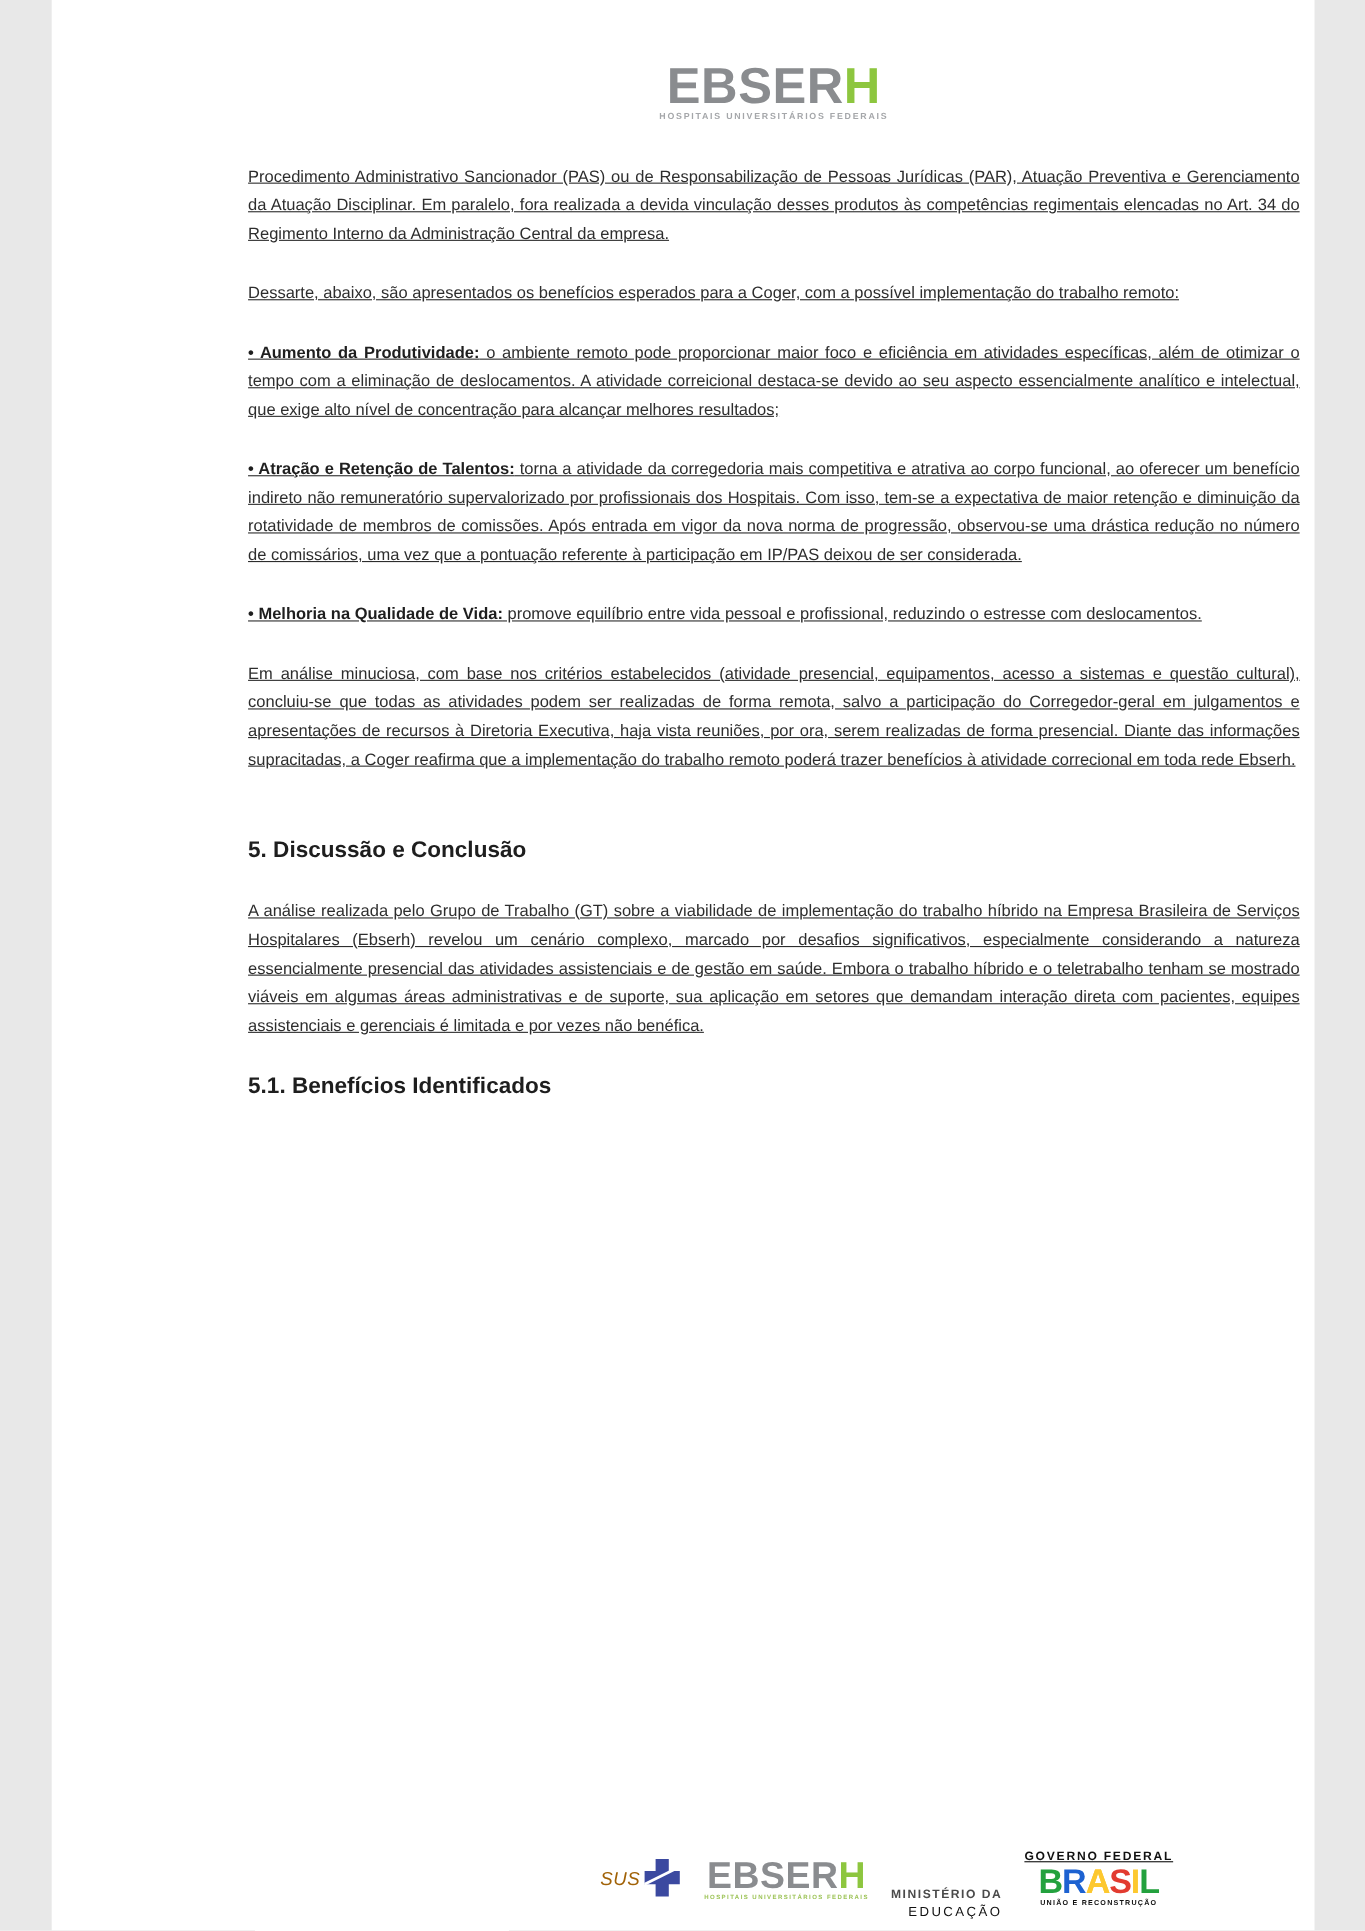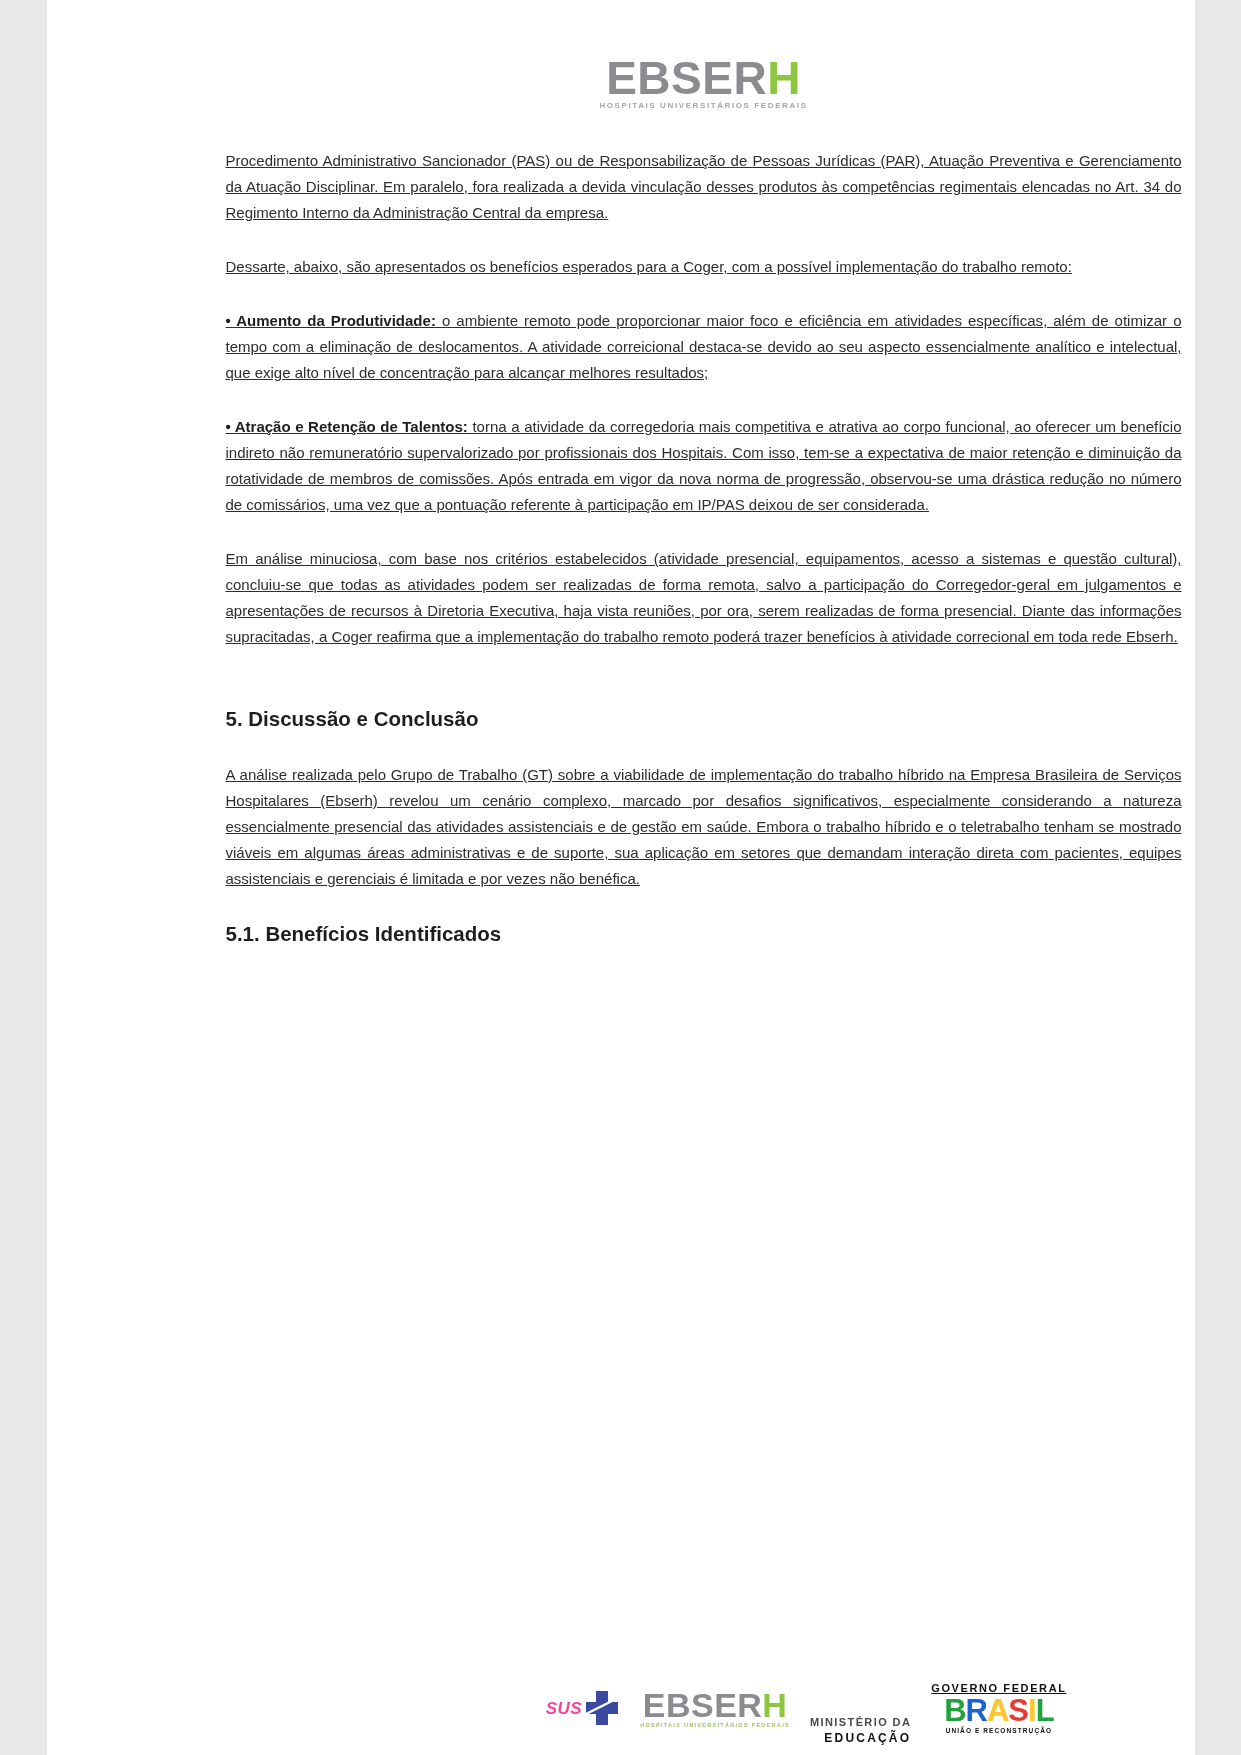--- a/index.html
+++ b/index.html
@@ -41,32 +41,32 @@
   }
   .heading.big-gap{margin-top:55px;}
 
   
   .footer{
     position:absolute;bottom:8px;right:128px;
     display:flex;align-items:center;gap:20px;
   }
   .sus{display:flex;align-items:center;gap:2px;}
   .sus-label{
-    font-weight:bold;font-style:italic;font-size:17px;
-    color:#ec4899;letter-spacing:0.5px;
+    font-weight:normal;font-style:italic;font-size:17px;
+    color:#a16207;letter-spacing:0.5px;
   }
   .ebserh-footer{text-align:center;line-height:1;}
   .ebserh-footer .wordmark{font-weight:bold;font-size:34px;letter-spacing:0.5px;line-height:30px;}
   .ebserh-footer .subtitle{
     font-size:5.5px;letter-spacing:1.3px;color:#9cc356;
     margin-top:3px;white-space:nowrap;font-weight:bold;
   }
   .mec{text-align:right;line-height:1.4;margin-top:44px;}
   .mec-line1{font-size:11px;letter-spacing:1.4px;color:#4a4a4a;font-weight:bold;}
-  .mec-line2{font-size:12px;letter-spacing:2.2px;color:#111;font-weight:bold;}
+  .mec-line2{font-size:12px;letter-spacing:2.2px;color:#111;font-weight:normal;}
   .gov{text-align:center;line-height:1;}
   .gov-top{font-size:11px;font-weight:bold;letter-spacing:1.6px;color:#111;text-decoration:underline;}
   .gov-brand{font-size:31px;font-weight:900;letter-spacing:-1px;line-height:30px;margin:2px 0;}
   .gov-brand span{display:inline-block;}
   .gb0{color:#23a13e;}
   .gb1{color:#1d62d1;}
   .gb2{color:#fdc82f;text-shadow:0 0 0 #fdc82f;}
   .gb3{color:#e23b30;}
   .gb4{color:#fdc82f;}
   .gb5{color:#23a13e;}
@@ -84,20 +84,21 @@
 
   <main class="content">
     <p>Procedimento Administrativo Sancionador (PAS) ou de Responsabilização de Pessoas Jurídicas (PAR), Atuação Preventiva e Gerenciamento da Atuação Disciplinar. Em paralelo, fora realizada a devida vinculação desses produtos às competências regimentais elencadas no Art. 34 do Regimento Interno da Administração Central da empresa.</p>
     <p>Dessarte, abaixo, são apresentados os benefícios esperados para a Coger, com a possível implementação do trabalho remoto:</p>
 
     <p class="bullet"><strong>• Aumento da Produtividade:</strong><span> o ambiente remoto pode proporcionar maior foco e eficiência em atividades específicas, além de otimizar o tempo com a eliminação de deslocamentos. A atividade correicional destaca-se devido ao seu aspecto essencialmente analítico e intelectual, que exige alto nível de concentração para alcançar melhores resultados;</span></p>
 
     <p class="bullet"><strong>• Atração e Retenção de Talentos:</strong><span> torna a atividade da corregedoria mais competitiva e atrativa ao corpo funcional, ao oferecer um benefício indireto não remuneratório supervalorizado por profissionais dos Hospitais. Com isso, tem-se a expectativa de maior retenção e diminuição da rotatividade de membros de comissões. Após entrada em vigor da nova norma de progressão, observou-se uma drástica redução no número de comissários, uma vez que a pontuação referente à participação em IP/PAS deixou de ser considerada.</span></p>
 
 
+    <p class="bullet"><strong>• Melhoria na Qualidade de Vida:</strong><span> promove equilíbrio entre vida pessoal e profissional, reduzindo o estresse com deslocamentos.</span></p>
 
     <p>Em análise minuciosa, com base nos critérios estabelecidos (atividade presencial, equipamentos, acesso a sistemas e questão cultural), concluiu-se que todas as atividades podem ser realizadas de forma remota, salvo a participação do Corregedor-geral em julgamentos e apresentações de recursos à Diretoria Executiva, haja vista reuniões, por ora, serem realizadas de forma presencial. Diante das informações supracitadas, a Coger reafirma que a implementação do trabalho remoto poderá trazer benefícios à atividade correcional em toda rede Ebserh.</p>
 
     <div class="heading big-gap">5. Discussão e Conclusão</div>
 
     <p>A análise realizada pelo Grupo de Trabalho (GT) sobre a viabilidade de implementação do trabalho híbrido na Empresa Brasileira de Serviços Hospitalares (Ebserh) revelou um cenário complexo, marcado por desafios significativos, especialmente considerando a natureza essencialmente presencial das atividades assistenciais e de gestão em saúde. Embora o trabalho híbrido e o teletrabalho tenham se mostrado viáveis em algumas áreas administrativas e de suporte, sua aplicação em setores que demandam interação direta com pacientes, equipes assistenciais e gerenciais é limitada e por vezes não benéfica.</p>
 
     <div class="heading">5.1. Benefícios Identificados</div>
 
   </main>

